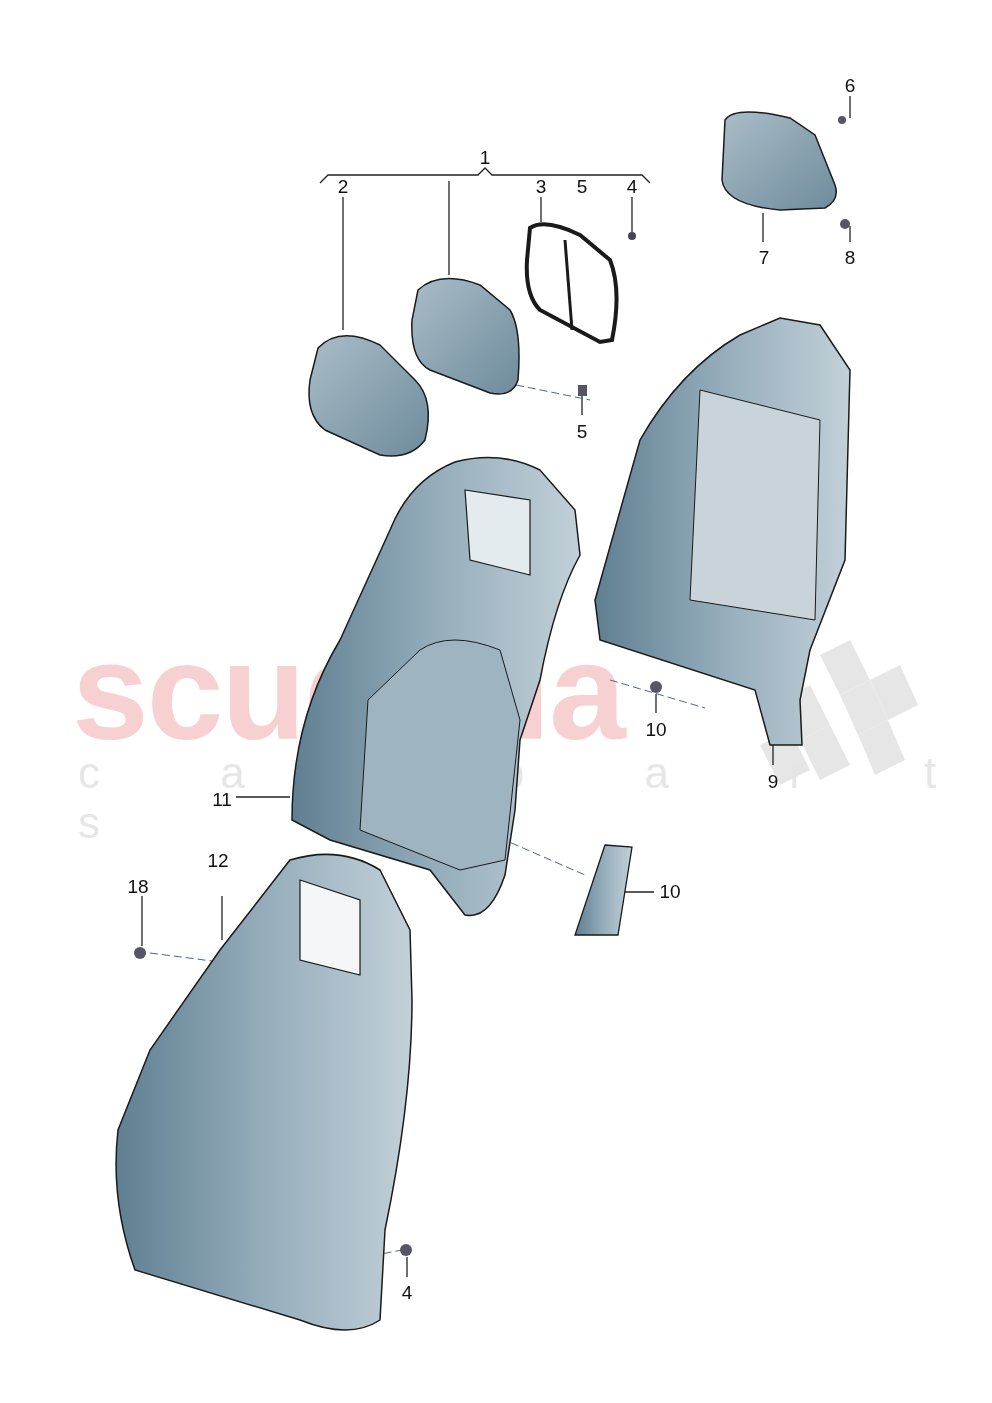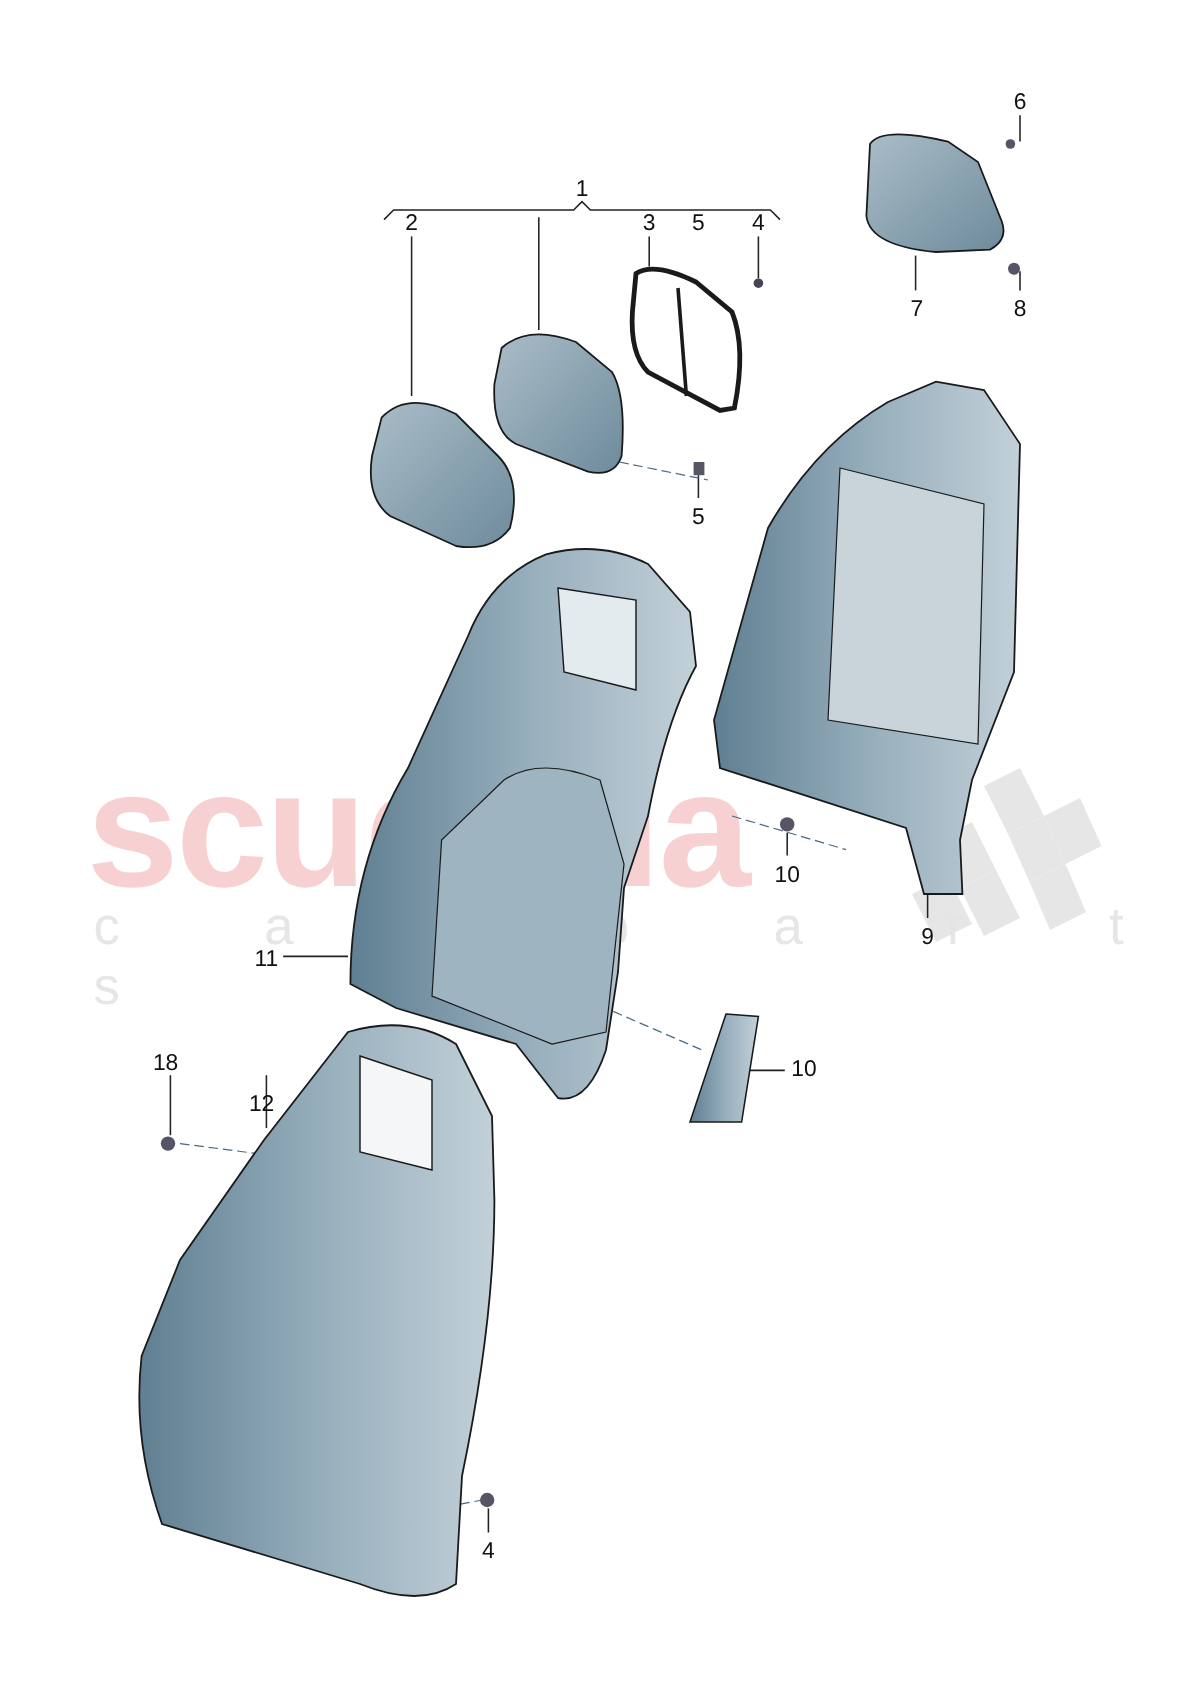--- a/index.html
+++ b/index.html
@@ -100,17 +100,17 @@
   <div class="lbl" style="left:541px;top:177px">3</div>
   <div class="lbl" style="left:582px;top:177px">5</div>
   <div class="lbl" style="left:632px;top:177px">4</div>
   <div class="lbl" style="left:582px;top:422px">5</div>
   <div class="lbl" style="left:850px;top:76px">6</div>
   <div class="lbl" style="left:764px;top:248px">7</div>
   <div class="lbl" style="left:850px;top:248px">8</div>
   <div class="lbl" style="left:773px;top:772px">9</div>
   <div class="lbl" style="left:656px;top:720px">10</div>
   <div class="lbl" style="left:222px;top:790px">11</div>
-  <div class="lbl" style="left:218px;top:911px">12</div>
+  <div class="lbl" style="left:218px;top:851px">12</div>
   <div class="lbl" style="left:138px;top:877px">18</div>
   <div class="lbl" style="left:670px;top:882px">10</div>
   <div class="lbl" style="left:407px;top:1283px">4</div>
 </div>
 
 </body></html>

